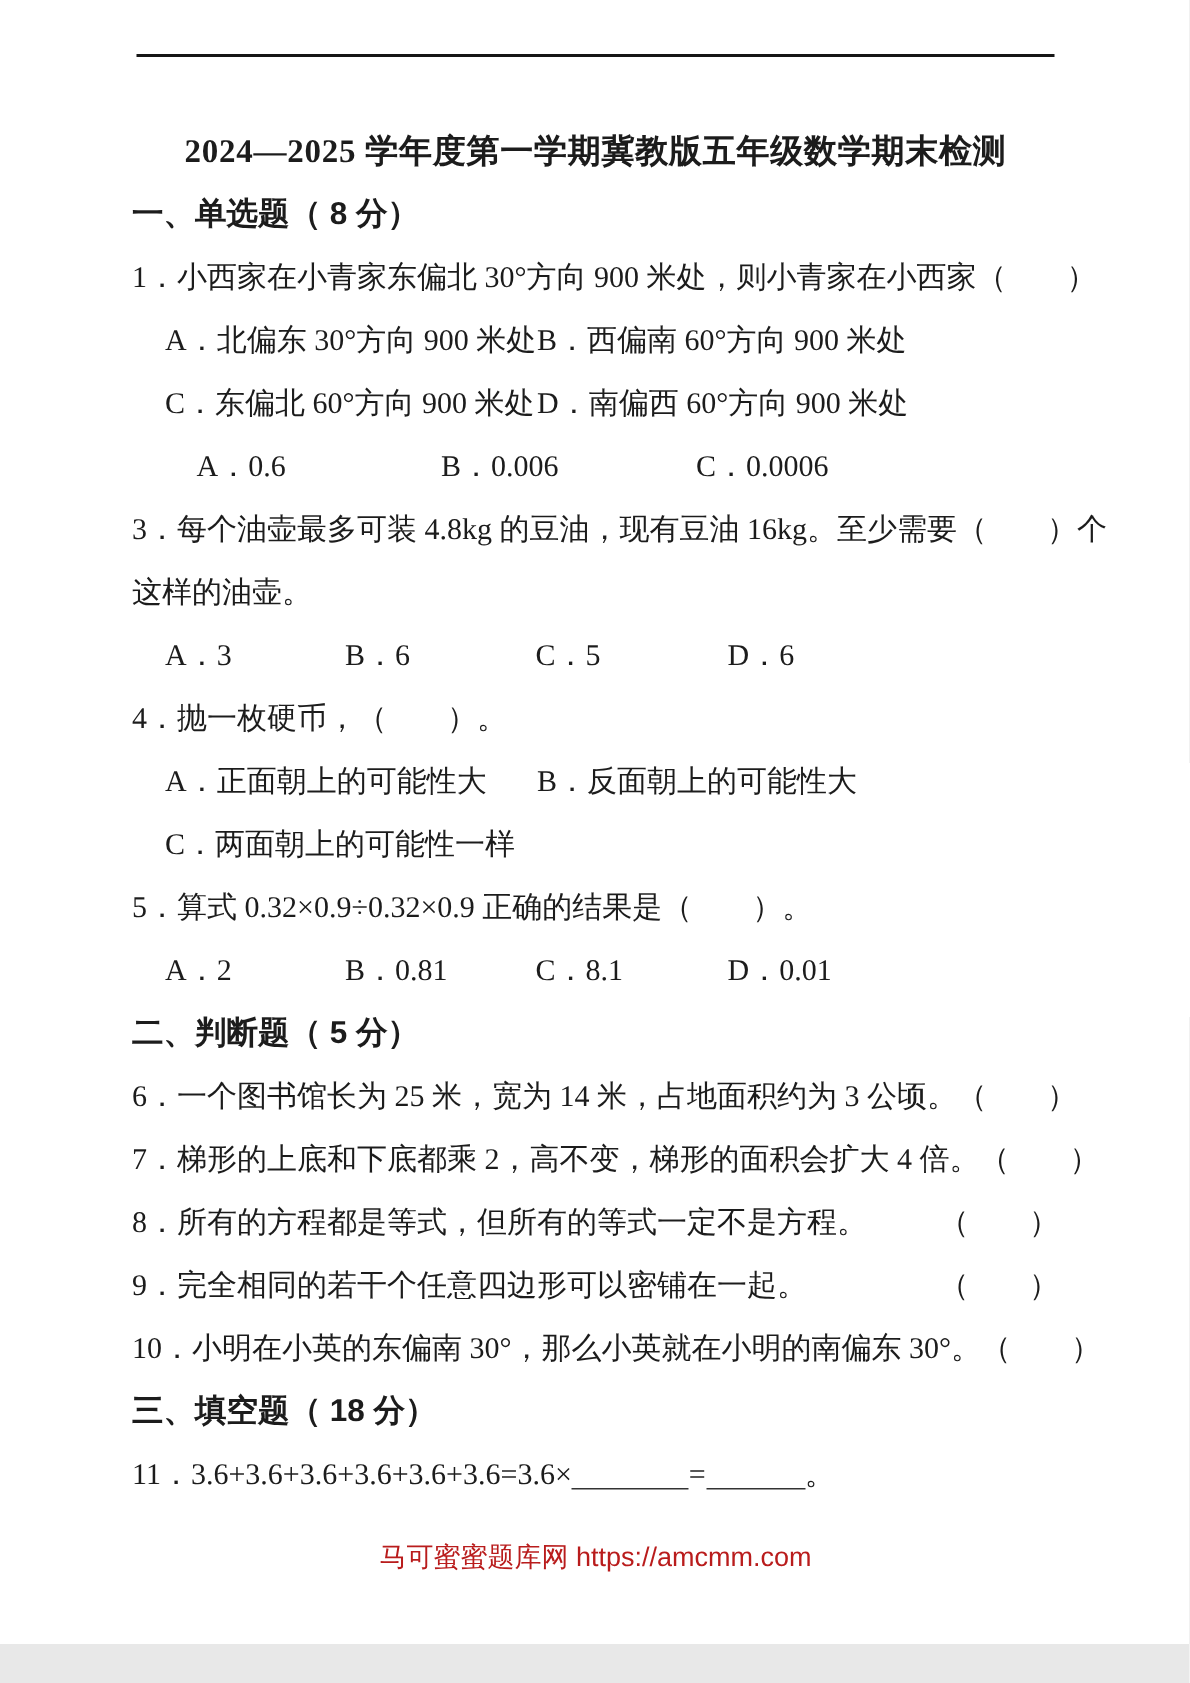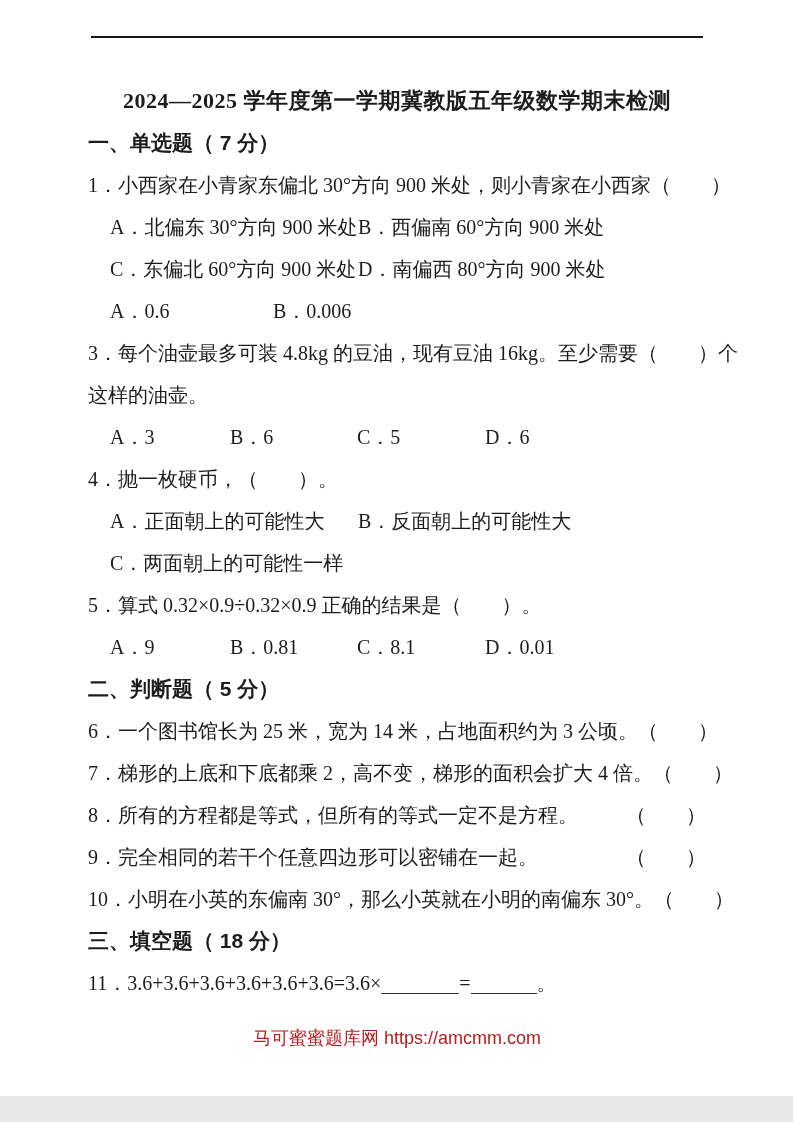--- a/index.html
+++ b/index.html
@@ -25,21 +25,21 @@
     letter-spacing:0.5px;
   }
   .sec{
     font-weight:bold;font-size:21px;
     font-family:"Liberation Sans","DejaVu Sans",sans-serif;
   }
   .q{font-size:20px;}
   .opts{display:flex;padding-left:22px;font-size:20px;}
   .opt{display:inline-block;}
   .w248{width:248px;}
-  .w163{width:163px;}
+  .w163{width:163px;margin-left:21px;}
   .w170{width:170px;}
   .w120{width:120px;}
   .w127{width:127px;}
   .w128{width:128px;}
   .judge{display:flex;justify-content:space-between;}
   .blank{
     display:inline-block;height:6px;vertical-align:-4px;
     border-bottom:1.5px solid #333333;
   }
   .b1{width:78px;}
@@ -54,35 +54,36 @@
 <body>
 
 <div class="page">
 
   <div class="topline"></div>
 
   <div class="content">
 
     <div class="row title">2024—2025 学年度第一学期冀教版五年级数学期末检测</div>
 
-    <div class="row sec">一、单选题（ 7 分）</div>
+    <div class="row sec">一、单选题（ 8 分）</div>
 
     <div class="row q">1．小西家在小青家东偏北 30°方向 900 米处，则小青家在小西家（　　）</div>
     <div class="row opts">
       <span class="opt w248">A．北偏东 30°方向 900 米处</span>
       <span class="opt">B．西偏南 60°方向 900 米处</span>
     </div>
     <div class="row opts">
       <span class="opt w248">C．东偏北 60°方向 900 米处</span>
-      <span class="opt">D．南偏西 80°方向 900 米处</span>
+      <span class="opt">D．南偏西 60°方向 900 米处</span>
     </div>
 
     <div class="row opts">
       <span class="opt w163">A．0.6</span>
       <span class="opt w170">B．0.006</span>
+      <span class="opt">C．0.0006</span>
     </div>
 
     <div class="row q">3．每个油壶最多可装 4.8kg 的豆油，现有豆油 16kg。至少需要（　　）个</div>
     <div class="row q">这样的油壶。</div>
     <div class="row opts">
       <span class="opt w120">A．3</span>
       <span class="opt w127">B．6</span>
       <span class="opt w128">C．5</span>
       <span class="opt">D．6</span>
     </div>
@@ -91,21 +92,21 @@
     <div class="row opts">
       <span class="opt w248">A．正面朝上的可能性大</span>
       <span class="opt">B．反面朝上的可能性大</span>
     </div>
     <div class="row opts">
       <span class="opt w248">C．两面朝上的可能性一样</span>
     </div>
 
     <div class="row q">5．算式 0.32×0.9÷0.32×0.9 正确的结果是（　　）。</div>
     <div class="row opts">
-      <span class="opt w120">A．9</span>
+      <span class="opt w120">A．2</span>
       <span class="opt w127">B．0.81</span>
       <span class="opt w128">C．8.1</span>
       <span class="opt">D．0.01</span>
     </div>
 
     <div class="row sec">二、判断题（ 5 分）</div>
 
     <div class="row q judge">
       <span>6．一个图书馆长为 25 米，宽为 14 米，占地面积约为 3 公顷。</span>
       <span>（　　）</span>

